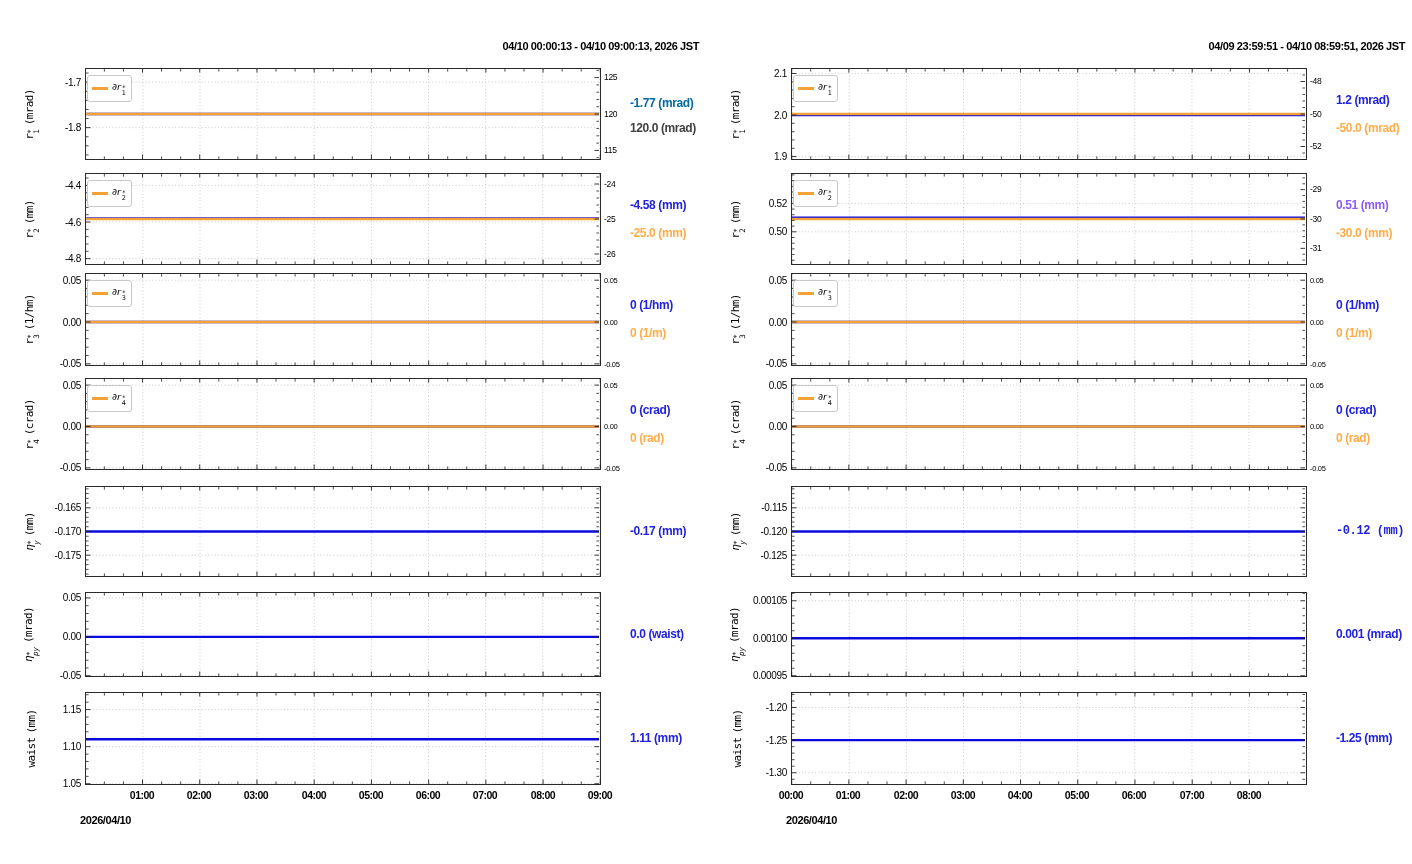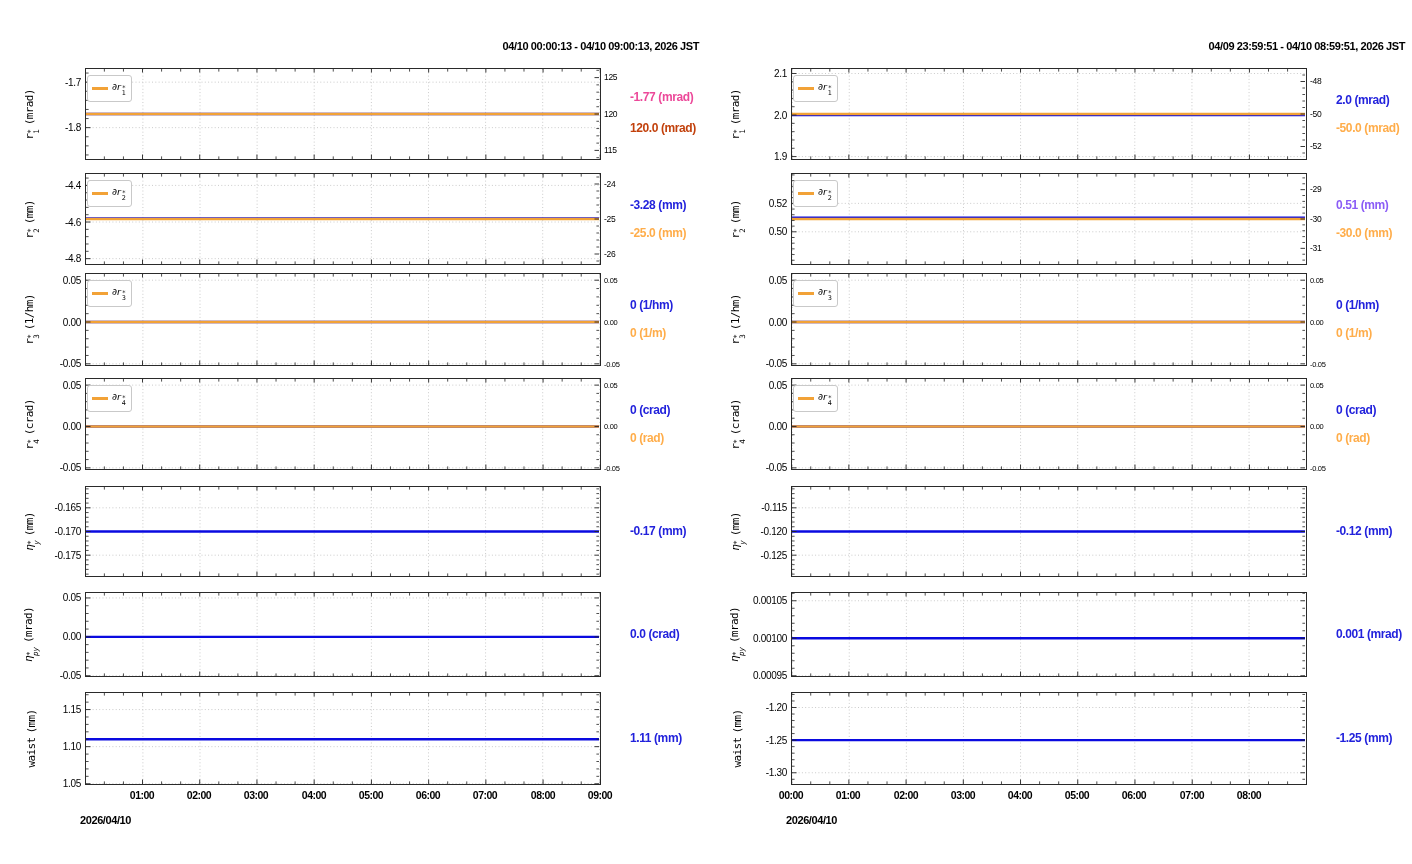--- a/index.html
+++ b/index.html
@@ -147,22 +147,22 @@
               <span>1</span>
             </span><span class="ylu">(mrad)</span></span>
         </div>
         <div class="legend">
           <span class="lgline" style="background:#F2A237"></span>
           <span class="lgt">∂r<span class="stk">
               <span>*</span>
               <span>1</span>
             </span></span>
         </div>
-        <div class="vlab" style="top: 22px; color: #ec4899;">-1.77 (mrad)</div>
-        <div class="vlab" style="top: 53px; color: #c2410c;">120.0 (mrad)</div>
+        <div class="vlab" style="top: 28px; color: #0369a1;">-1.77 (mrad)</div>
+        <div class="vlab" style="top: 53px; color: #404040;">120.0 (mrad)</div>
       </div>
       <div class="plot" style="top: 173px; height: 104px;">
         <svg width="706" height="92">
           <rect x="85.5" y="0.5" width="515" height="91" fill="#ffffff" stroke="none"></rect>
           <line x1="142.8998" y1="1" x2="142.8998" y2="91" stroke="#CBCBCB" stroke-width="1" stroke-dasharray="1,2.3"></line>
           <line x1="200.0052" y1="1" x2="200.0052" y2="91" stroke="#CBCBCB" stroke-width="1" stroke-dasharray="1,2.3"></line>
           <line x1="257.1106" y1="1" x2="257.1106" y2="91" stroke="#CBCBCB" stroke-width="1" stroke-dasharray="1,2.3"></line>
           <line x1="314.216" y1="1" x2="314.216" y2="91" stroke="#CBCBCB" stroke-width="1" stroke-dasharray="1,2.3"></line>
           <line x1="371.37280000000004" y1="1" x2="371.37280000000004" y2="91" stroke="#CBCBCB" stroke-width="1" stroke-dasharray="1,2.3"></line>
           <line x1="428.4782" y1="1" x2="428.4782" y2="91" stroke="#CBCBCB" stroke-width="1" stroke-dasharray="1,2.3"></line>
@@ -267,21 +267,21 @@
               <span>2</span>
             </span><span class="ylu">(mm)</span></span>
         </div>
         <div class="legend">
           <span class="lgline" style="background:#F2A237"></span>
           <span class="lgt">∂r<span class="stk">
               <span>*</span>
               <span>2</span>
             </span></span>
         </div>
-        <div class="vlab" style="top: 25px; color: rgb(34, 34, 220);">-3.28 (mm)</div>
+        <div class="vlab" style="top: 25px; color: rgb(34, 34, 220);">-4.58 (mm)</div>
         <div class="vlab" style="top: 53px; color: rgb(255, 173, 74);">-25.0 (mm)</div>
       </div>
       <div class="plot" style="top: 273px; height: 93px;">
         <svg width="706" height="93">
           <rect x="85.5" y="0.5" width="515" height="92" fill="#ffffff" stroke="none"></rect>
           <line x1="142.8998" y1="1" x2="142.8998" y2="92" stroke="#CBCBCB" stroke-width="1" stroke-dasharray="1,2.3"></line>
           <line x1="200.0052" y1="1" x2="200.0052" y2="92" stroke="#CBCBCB" stroke-width="1" stroke-dasharray="1,2.3"></line>
           <line x1="257.1106" y1="1" x2="257.1106" y2="92" stroke="#CBCBCB" stroke-width="1" stroke-dasharray="1,2.3"></line>
           <line x1="314.216" y1="1" x2="314.216" y2="92" stroke="#CBCBCB" stroke-width="1" stroke-dasharray="1,2.3"></line>
           <line x1="371.37280000000004" y1="1" x2="371.37280000000004" y2="92" stroke="#CBCBCB" stroke-width="1" stroke-dasharray="1,2.3"></line>
@@ -728,21 +728,21 @@
           <line x1="599" y1="29.277777777777775" x2="596.4" y2="29.277777777777775" stroke="#222222" stroke-width="0.8"></line>
           <line x1="599" y1="21.5" x2="596.4" y2="21.5" stroke="#222222" stroke-width="0.8"></line>
           <line x1="599" y1="13.722222222222225" x2="596.4" y2="13.722222222222225" stroke="#222222" stroke-width="0.8"></line>
         </svg>
         <div class="ylab" style="height: 85px;">
           <span class="ylab-in"><span class="it">η</span><span class="ystk it">
               <span>*</span>
               <span>py</span>
             </span><span class="ylu">(mrad)</span></span>
         </div>
-        <div class="vlab" style="top: 35px; color: rgb(34, 34, 220);">0.0 (crad)</div>
+        <div class="vlab" style="top: 35px; color: rgb(34, 34, 220);">0.0 (waist)</div>
       </div>
       <div class="plot" style="top: 692px; height: 93px;">
         <svg width="706" height="93">
           <rect x="85.5" y="0.5" width="515" height="92" fill="#ffffff" stroke="none"></rect>
           <line x1="142.8998" y1="1" x2="142.8998" y2="92" stroke="#CBCBCB" stroke-width="1" stroke-dasharray="1,2.3"></line>
           <line x1="200.0052" y1="1" x2="200.0052" y2="92" stroke="#CBCBCB" stroke-width="1" stroke-dasharray="1,2.3"></line>
           <line x1="257.1106" y1="1" x2="257.1106" y2="92" stroke="#CBCBCB" stroke-width="1" stroke-dasharray="1,2.3"></line>
           <line x1="314.216" y1="1" x2="314.216" y2="92" stroke="#CBCBCB" stroke-width="1" stroke-dasharray="1,2.3"></line>
           <line x1="371.37280000000004" y1="1" x2="371.37280000000004" y2="92" stroke="#CBCBCB" stroke-width="1" stroke-dasharray="1,2.3"></line>
           <line x1="428.4782" y1="1" x2="428.4782" y2="92" stroke="#CBCBCB" stroke-width="1" stroke-dasharray="1,2.3"></line>
@@ -967,21 +967,21 @@
               <span>1</span>
             </span><span class="ylu">(mrad)</span></span>
         </div>
         <div class="legend">
           <span class="lgline" style="background:#F2A237"></span>
           <span class="lgt">∂r<span class="stk">
               <span>*</span>
               <span>1</span>
             </span></span>
         </div>
-        <div class="vlab" style="top: 25px; color: rgb(34, 34, 220);">2.0 (mrad)</div>
+        <div class="vlab" style="top: 25px; color: rgb(34, 34, 220);">1.2 (mrad)</div>
         <div class="vlab" style="top: 53px; color: rgb(255, 173, 74);">-50.0 (mrad)</div>
       </div>
       <div class="plot" style="top: 173px; height: 92px;">
         <svg width="706" height="92">
           <rect x="85.5" y="0.5" width="515" height="91" fill="#ffffff" stroke="none"></rect>
           <line x1="86.1542" y1="1" x2="86.1542" y2="91" stroke="#CBCBCB" stroke-width="1" stroke-dasharray="1,2.3"></line>
           <line x1="143.2596" y1="1" x2="143.2596" y2="91" stroke="#CBCBCB" stroke-width="1" stroke-dasharray="1,2.3"></line>
           <line x1="200.365" y1="1" x2="200.365" y2="91" stroke="#CBCBCB" stroke-width="1" stroke-dasharray="1,2.3"></line>
           <line x1="257.47040000000004" y1="1" x2="257.47040000000004" y2="91" stroke="#CBCBCB" stroke-width="1" stroke-dasharray="1,2.3"></line>
           <line x1="314.57579999999996" y1="1" x2="314.57579999999996" y2="91" stroke="#CBCBCB" stroke-width="1" stroke-dasharray="1,2.3"></line>
@@ -1447,21 +1447,21 @@
           <line x1="599" y1="12.342105263158361" x2="596.4" y2="12.342105263158361" stroke="#222222" stroke-width="0.8"></line>
           <line x1="599" y1="7.605263157895198" x2="596.4" y2="7.605263157895198" stroke="#222222" stroke-width="0.8"></line>
           <line x1="599" y1="2.868421052632036" x2="596.4" y2="2.868421052632036" stroke="#222222" stroke-width="0.8"></line>
         </svg>
         <div class="ylab" style="height: 91px;">
           <span class="ylab-in"><span class="it">η</span><span class="ystk it">
               <span>*</span>
               <span>y</span>
             </span><span class="ylu">(mm)</span></span>
         </div>
-        <div class="vlab" style="top: 38px; color: rgb(34, 34, 220);">-0.12 (mm)</div>
+        <div class="vlab" style="top: 38px; color: rgb(34, 34, 220); font-family: Liberation Mono, monospace;">-0.12 (mm)</div>
       </div>
       <div class="plot" style="top: 592px; height: 62px;">
         <svg width="706" height="85">
           <rect x="85.5" y="0.5" width="515" height="84" fill="#ffffff" stroke="none"></rect>
           <line x1="86.1542" y1="1" x2="86.1542" y2="84" stroke="#CBCBCB" stroke-width="1" stroke-dasharray="1,2.3"></line>
           <line x1="143.2596" y1="1" x2="143.2596" y2="84" stroke="#CBCBCB" stroke-width="1" stroke-dasharray="1,2.3"></line>
           <line x1="200.365" y1="1" x2="200.365" y2="84" stroke="#CBCBCB" stroke-width="1" stroke-dasharray="1,2.3"></line>
           <line x1="257.47040000000004" y1="1" x2="257.47040000000004" y2="84" stroke="#CBCBCB" stroke-width="1" stroke-dasharray="1,2.3"></line>
           <line x1="314.57579999999996" y1="1" x2="314.57579999999996" y2="84" stroke="#CBCBCB" stroke-width="1" stroke-dasharray="1,2.3"></line>
           <line x1="371.6812" y1="1" x2="371.6812" y2="84" stroke="#CBCBCB" stroke-width="1" stroke-dasharray="1,2.3"></line>

